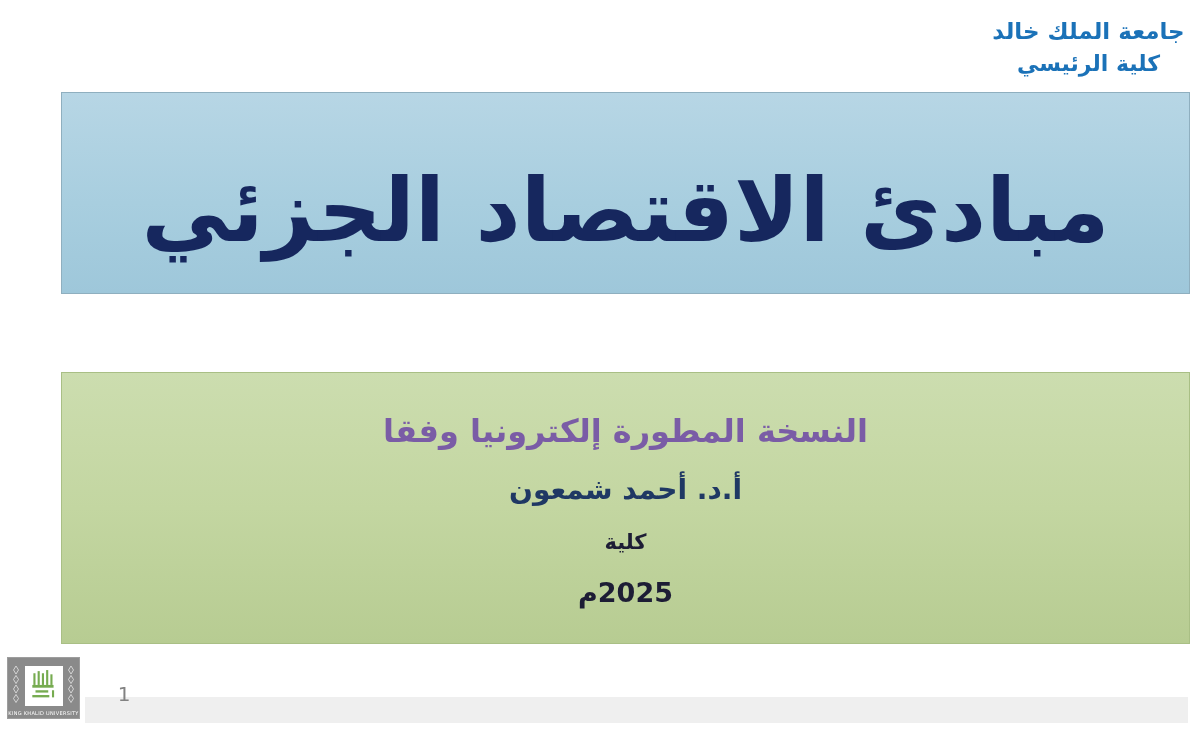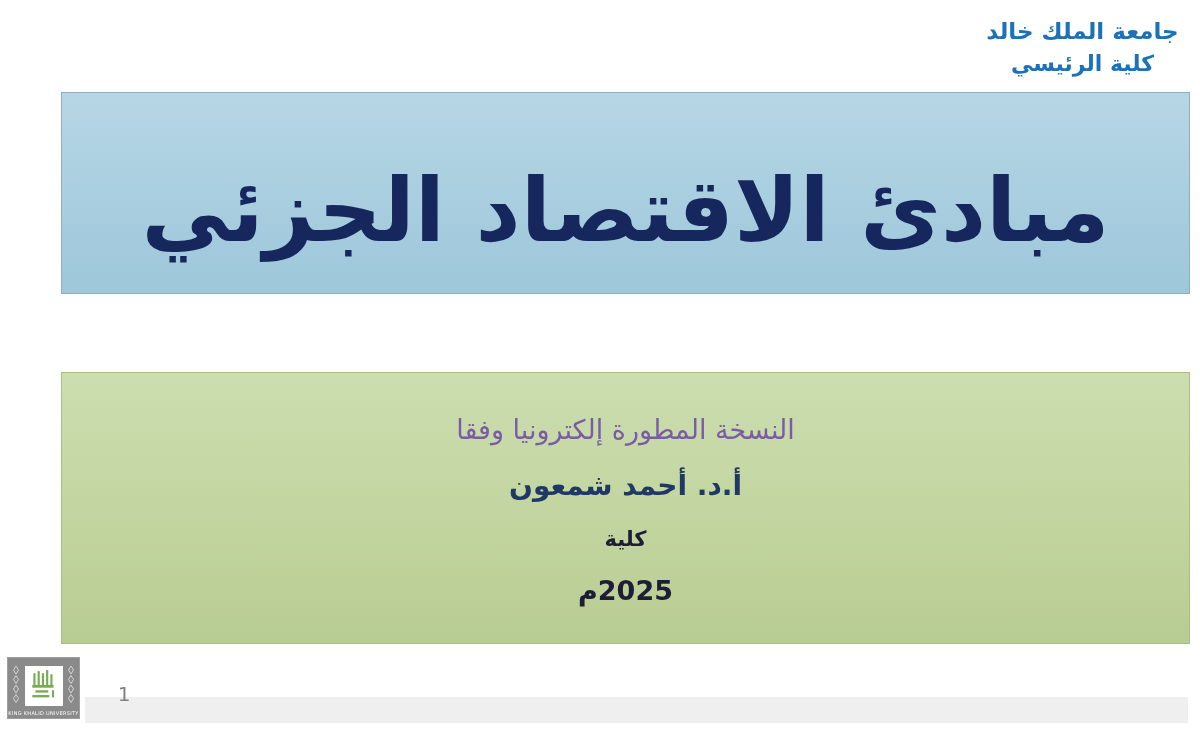--- a/index.html
+++ b/index.html
@@ -11,21 +11,21 @@
     width: 1200px;
     height: 741px;
     background: #ffffff;
     overflow: hidden;
   }
 
   
   .uni-header {
     position: absolute;
     top: 14px;
-    right: 20px;
+    right: 14px;
     width: 195px;
     text-align: center;
     direction: rtl;
     color: #1b72b8;
     font-weight: 700;
   }
   .uni-header .uni-line { font-size: 23px; line-height: 34px; }
   .uni-header .col-line { font-size: 22px; line-height: 32px; }
 
   
@@ -61,21 +61,21 @@
     height: 272px;
     background: linear-gradient(180deg, #ccddaf 0%, #c3d6a1 50%, #b7cc92 100%);
     border: 1px solid #a9bf85;
     display: flex;
     flex-direction: column;
     align-items: center;
     justify-content: space-evenly;
     direction: rtl;
     padding: 8px 20px 12px 20px;
   }
-  .info-box .purple-line { font-size: 27px; font-weight: 400; color: #7a5ca6; margin-top: 8px; }
+  .info-box .purple-line { font-size: 32px; font-weight: 700; color: #7a5ca6; margin-top: 8px; }
   .info-box .author-line { font-size: 28px; font-weight: 700; color: #1f3864; }
   .info-box .city-line   { font-size: 21px; font-weight: 700; color: #1d1d35; }
   .info-box .year-line   { font-size: 27px; font-weight: 700; color: #1d1d35; direction: rtl; }
 
   
   .footer-bar {
     position: absolute;
     left: 85px;
     top: 697px;
     width: 1103px;

